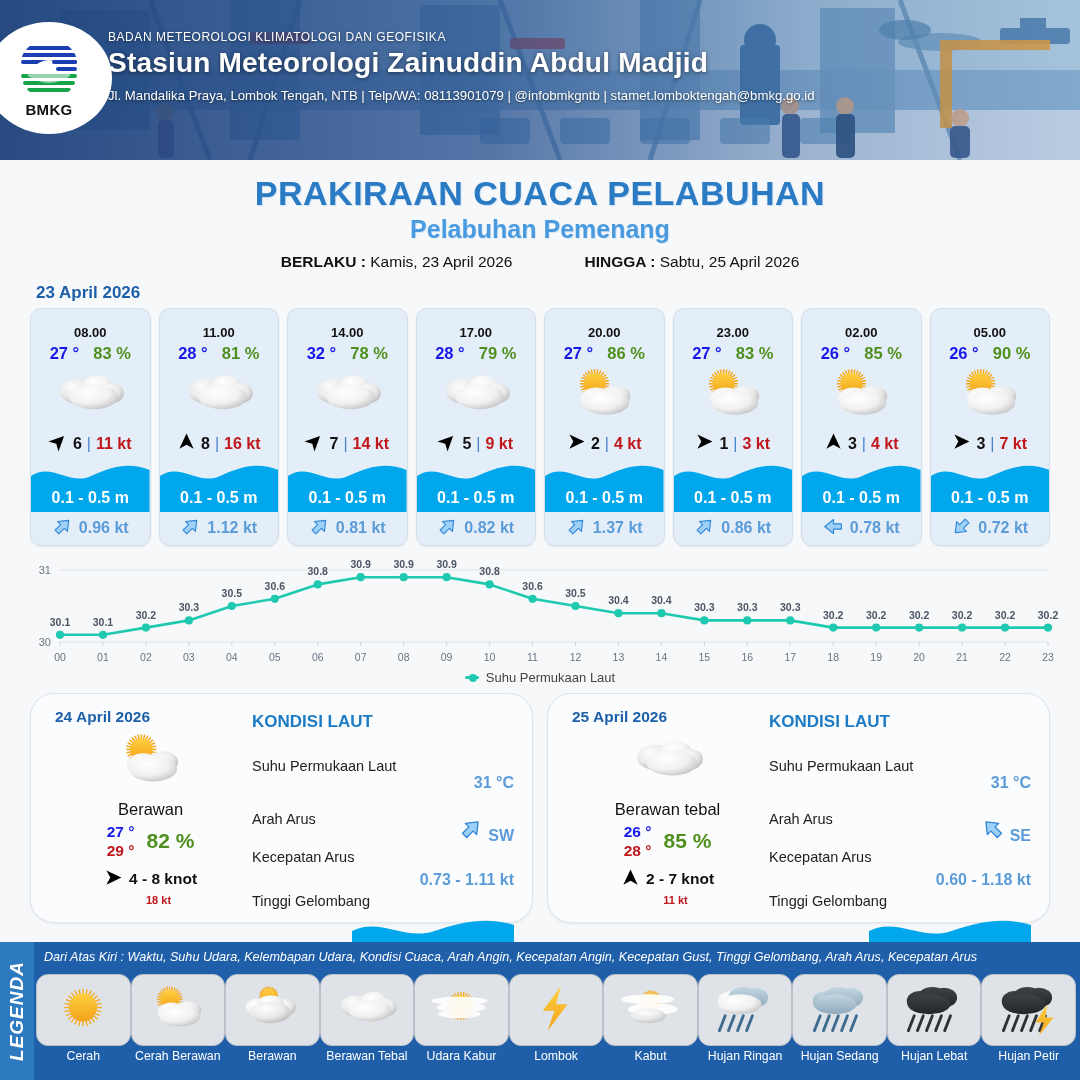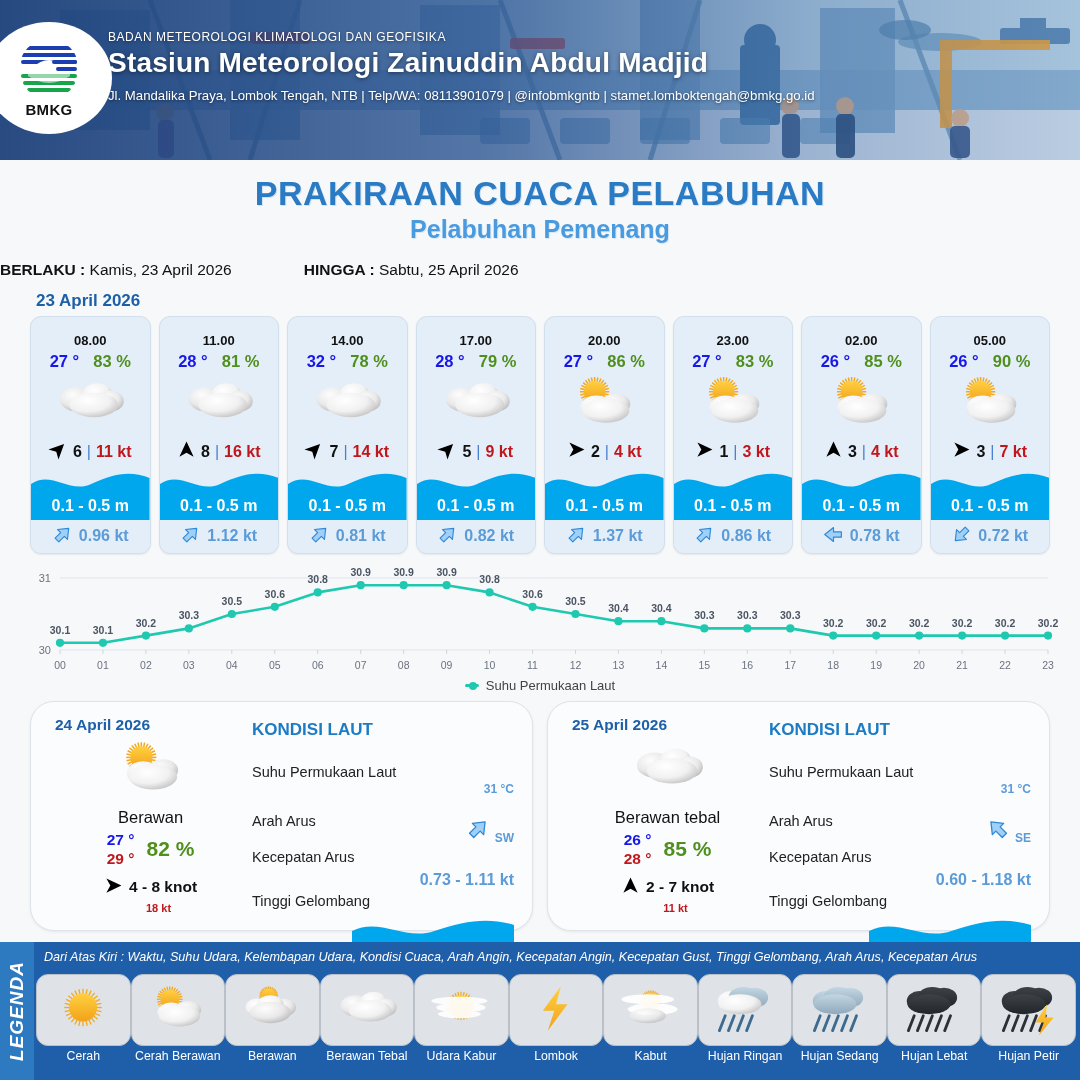--- a/index.html
+++ b/index.html
@@ -59,22 +59,22 @@
     font-size:34px; font-weight:bold; color:#2a7ac4;
     letter-spacing:.5px;
     text-shadow:1px 1px 0 #cfe2f2;
     font-stretch: condensed;
   }
   .title-sub {
     font-size:25px; font-weight:bold; color:#4a9ae0;
     margin-top:2px; text-shadow:1px 1px 0 #d8e8f6;
   }
   .valid-row {
-    display:flex; justify-content:flex-start; gap:72px;
-    margin-top:17px; font-size:15.5px; color:#111;
+    display:flex; justify-content:center; gap:72px;
+    margin-top:9px; font-size:15.5px; color:#111;
   }
   .valid-row b { font-weight:bold; }
   .valid-row span { font-weight:normal; }
 
   
   .date-label {
     margin:12px 0 5px 36px;
     font-size:17px; font-weight:bold; color:#1d5fa8;
   }
 
@@ -162,21 +162,21 @@
   .d-wind {
     display:flex; align-items:center; justify-content:center; gap:6px;
     margin-top:7px; font-size:15.5px; font-weight:bold; color:#111;
   }
   .d-gust { text-align:center; font-size:11px; font-weight:bold; color:#c0171c; margin-top:3px; padding-left:16px; }
 
   .d-right { flex:1; padding:18px 18px 0 6px; position:relative; }
   .d-sect { font-size:17px; font-weight:bold; color:#1d7bc4; margin-bottom:7px; }
   .d-row { display:flex; align-items:center; justify-content:space-between; min-height:31px; }
   .d-lab { font-size:14.5px; color:#222; }
-  .d-val { font-size:12px; font-weight:bold; color:#5b9bd8;margin-top:35px; }
+  .d-val { font-size:16px; font-weight:bold; color:#5b9bd8;margin-top:35px; }
   .d-cur-row { display:flex; align-items:flex-end; gap:5px; }
   .d-speed { text-align:right; font-size:16px; font-weight:bold; color:#5b9bd8; margin-top:2px; }
   .d-wave { position:relative; height:52px; margin-top:2px; margin-left:38%; }
   .d-wave svg { width:100%; height:52px; display:block; }
   .d-wave-label {
     position:absolute; bottom:7px; left:0; right:0; text-align:center;
     color:#fff; font-size:15.5px; font-weight:bold;
   }
 
   

